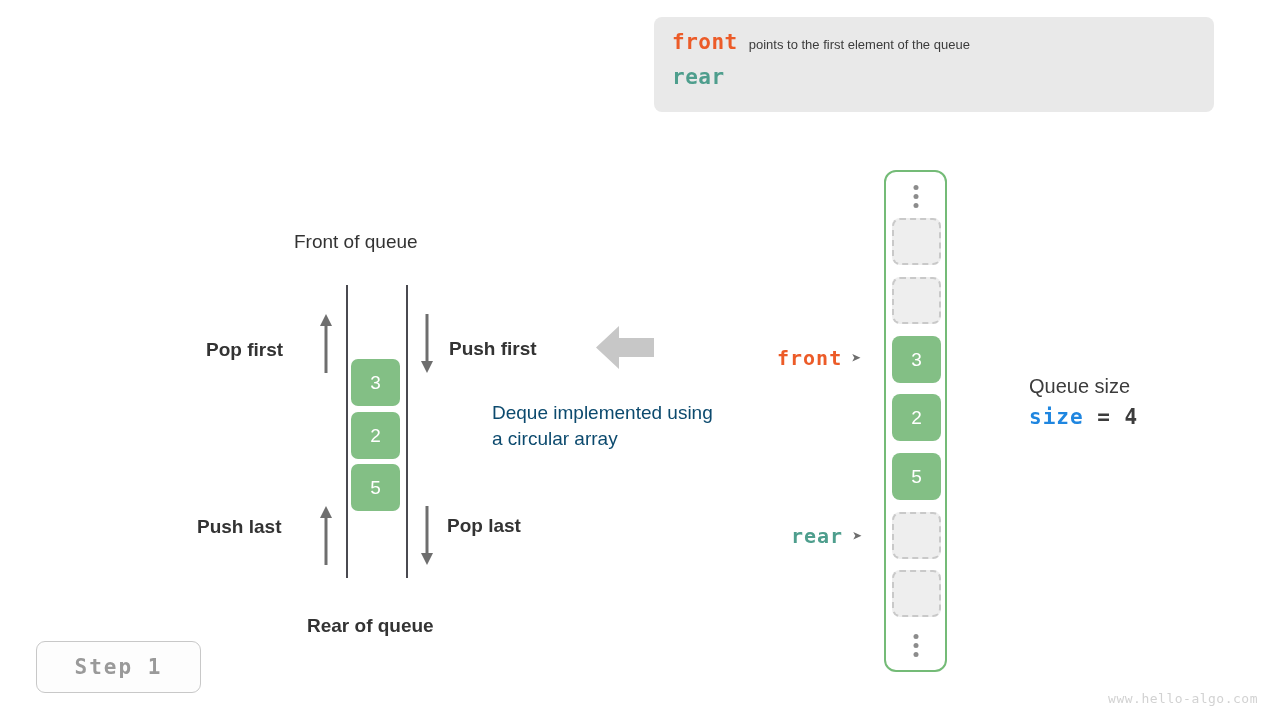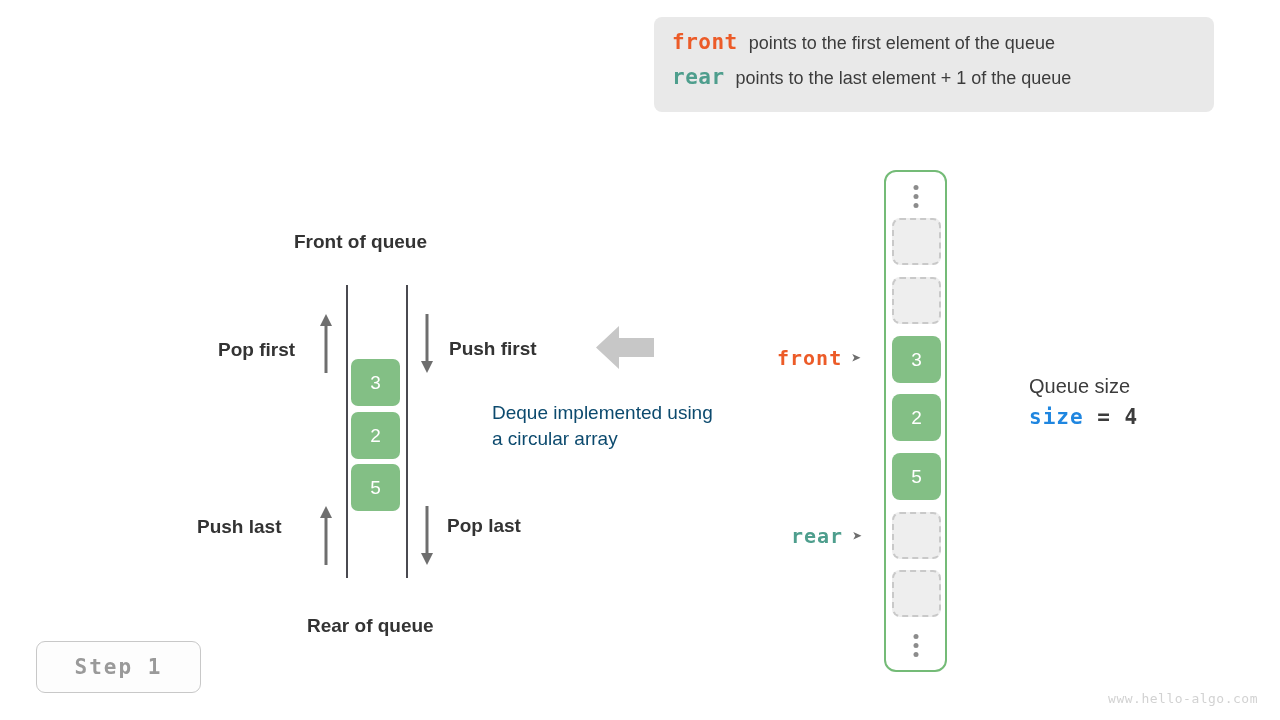--- a/index.html
+++ b/index.html
@@ -42,21 +42,21 @@
     font-weight: bold;
   }
   .kw-front { color: #ec5b28; }
   .kw-rear  { color: #4e9e8d; }
   .kw-size  { color: #1f86e0; }
   .legend-kw {
     font-size: 21px;
     letter-spacing: 0.5px;
   }
   .legend-txt {
-    font-size: 18px;
+    font-size: 13px;
     color: #3c3c3c;
     margin-left: 11px;
   }
 
   
   #formula {
     position: absolute;
     left: 671px;
     top: 120px;
     font-size: 23px;
@@ -64,21 +64,21 @@
     white-space: nowrap;
   }
   #formula .op { color: #3c3c3c; }
 
   
   #front-of-queue-label {
     position: absolute;
     left: 294px;
     top: 231px;
     font-size: 19px;
-    font-weight: bold;
+    font-weight: normal;
     color: #333333;
     white-space: nowrap;
   }
   #rear-of-queue-label {
     position: absolute;
     left: 297px;
     top: 615px;
     font-size: 19px;
     font-weight: bold;
     color: #333333;
@@ -112,21 +112,21 @@
   #deque-cell-1 { top: 412px; }
   #deque-cell-2 { top: 464px; }
 
   .op-label {
     position: absolute;
     font-size: 19px;
     font-weight: bold;
     color: #333333;
     white-space: nowrap;
   }
-  #pop-first-label  { left: 206px; top: 339px; margin-left: 12px; }
+  #pop-first-label  { left: 206px; top: 339px; }
   #push-first-label { left: 449px; top: 338px; }
   #push-last-label  { left: 197px; top: 516px; }
   #pop-last-label   { left: 447px; top: 515px; }
 
   .thin-arrow {
     position: absolute;
     width: 18px;
   }
 
   #center-caption {
@@ -277,21 +277,20 @@
 
 <div id="stage">
 
   <div id="legend-box">
     <div class="legend-line">
       <span class="mono legend-kw kw-front">front</span>
       <span class="legend-txt">points to the first element of the queue</span>
     </div>
     <div class="legend-line">
       <span class="mono legend-kw kw-rear">rear</span>
-      <span class="legend-txt">points to the last element + 1 of the queue</span>
     </div>
   </div>
 
 
   <div id="front-of-queue-label">Front of queue</div>
 
   <div id="channel-line-left" class="channel-line"></div>
   <div id="channel-line-right" class="channel-line"></div>
 
   <div id="deque-cell-0" class="deque-cell">3</div>

